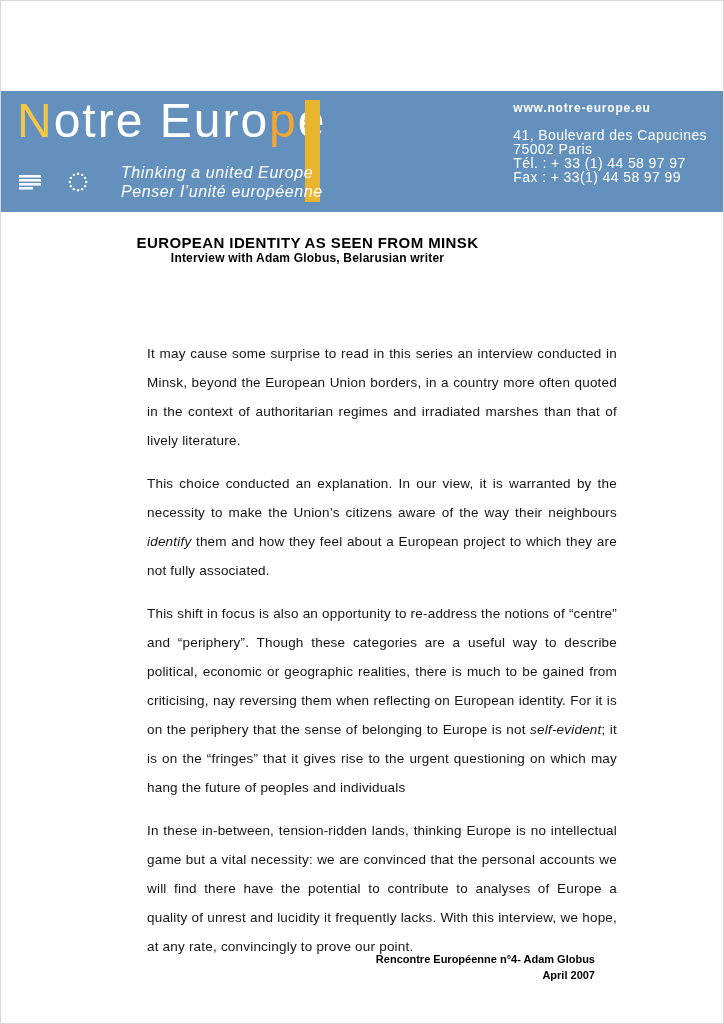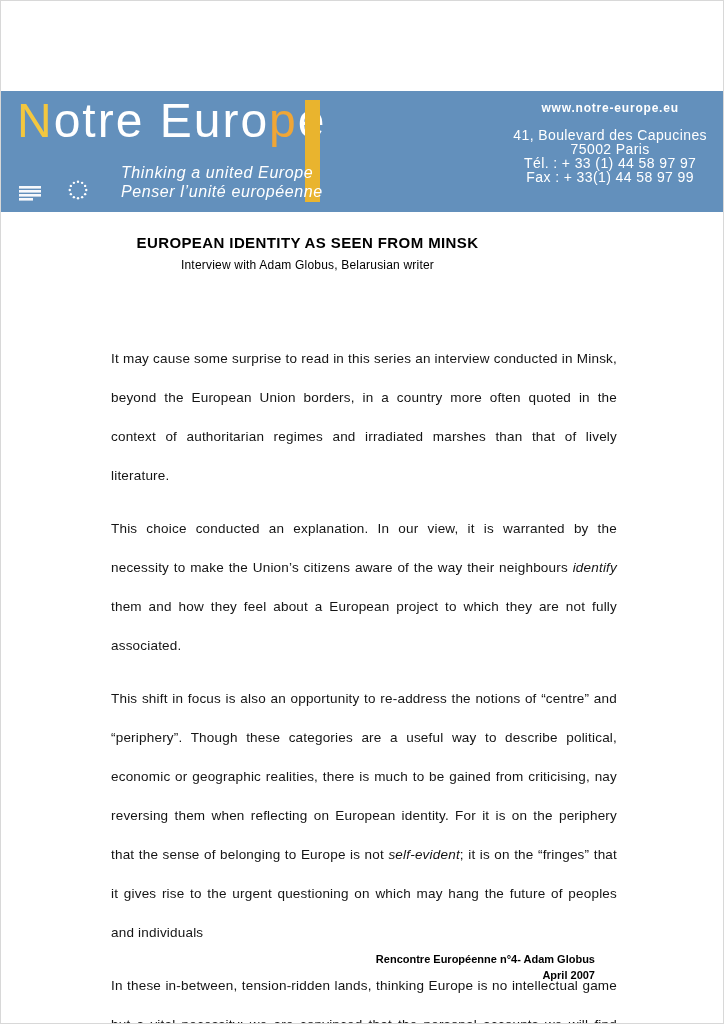--- a/index.html
+++ b/index.html
@@ -35,37 +35,37 @@
   .gold-bar {
     position: absolute;
     left: 304px; top: 9px;
     width: 15px; height: 102px;
     background: #e9b42e;
   }
   .tagline-row {
     position: absolute;
     left: 18px; top: 72px;
     display: flex;
-    align-items: flex-end;
+    align-items: center;
     gap: 26px;
   }
   .icon-box { display: inline-block; line-height: 0; }
   .taglines {
     font-style: italic;
     font-size: 16px;
     line-height: 19px;
     letter-spacing: 0.6px;
     font-weight: 500;
     margin-left: 6px;
     white-space: nowrap;
   }
   .contact {
     position: absolute;
     right: 18px; top: 10px;
-    text-align: center;
+    text-align: left;
   }
   .website {
     font-weight: bold;
     font-size: 12px;
     letter-spacing: 0.8px;
     margin-bottom: 13px;
     cursor: pointer;
   }
   .addr {
     font-size: 14px;
@@ -79,38 +79,38 @@
     width: 613px;
     text-align: center;
     color: #000000;
   }
   .title-main {
     font-weight: bold;
     font-size: 15px;
     letter-spacing: 0.4px;
   }
   .title-sub {
-    font-weight: normal;
+    font-weight: bold;
     font-size: 12px;
-    margin-top: 7px;
     letter-spacing: 0.2px;
   }
   
   .body-text {
     position: absolute;
     top: 338px; left: 110px;
     width: 506px;
     color: #141414;
     font-size: 13.5px;
   }
   .body-text p {
     text-align: justify;
-    line-height: 39px;
+    line-height: 29px;
     margin-bottom: 14px;
     letter-spacing: 0.2px;
+    margin-left: 36px;
   }
   .bi { font-weight: normal; font-style: italic; }
   
   .footer {
     position: absolute;
     right: 128px; top: 950px;
     text-align: right;
     font-weight: bold;
     font-size: 11px;
     line-height: 16px;

